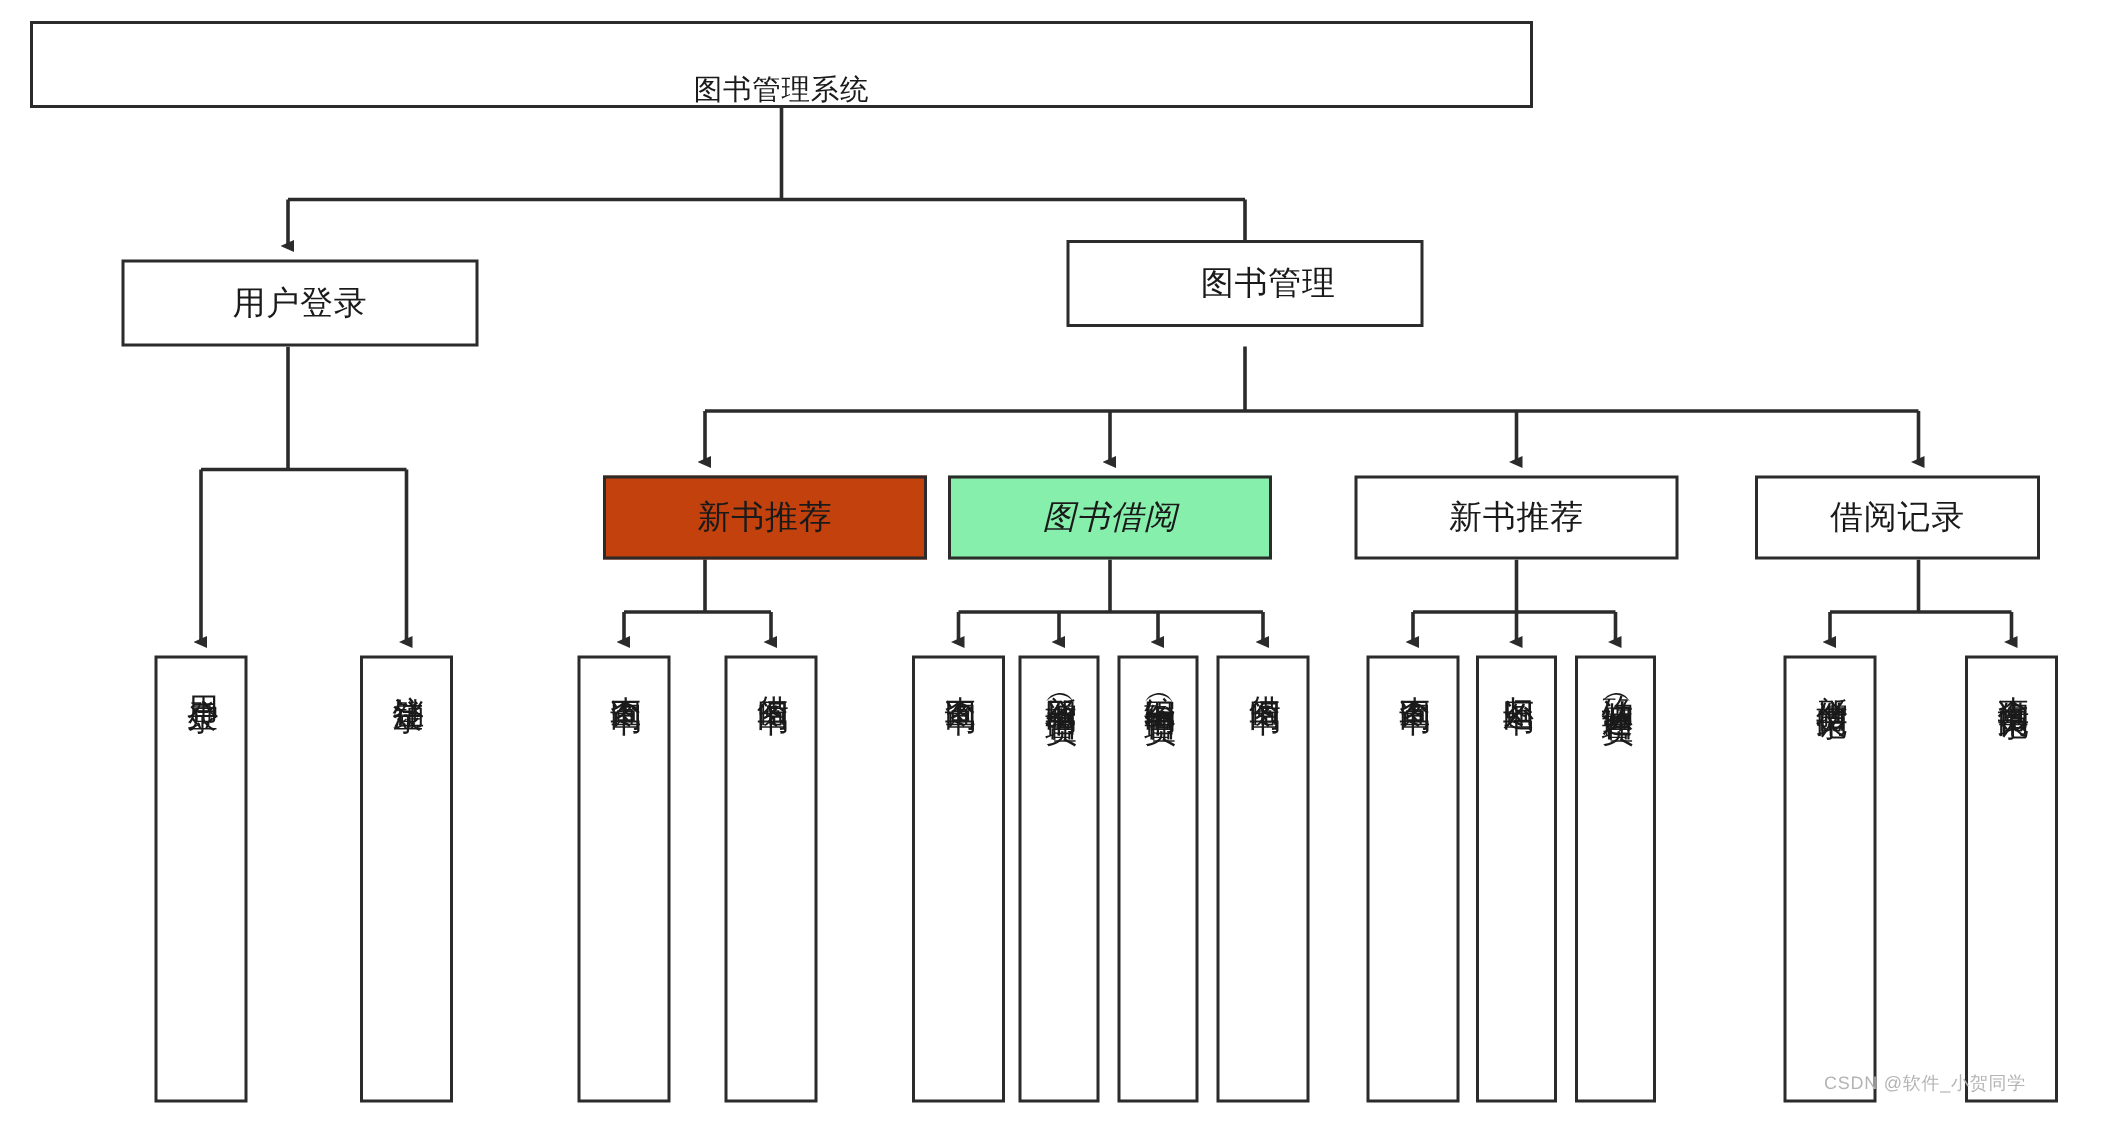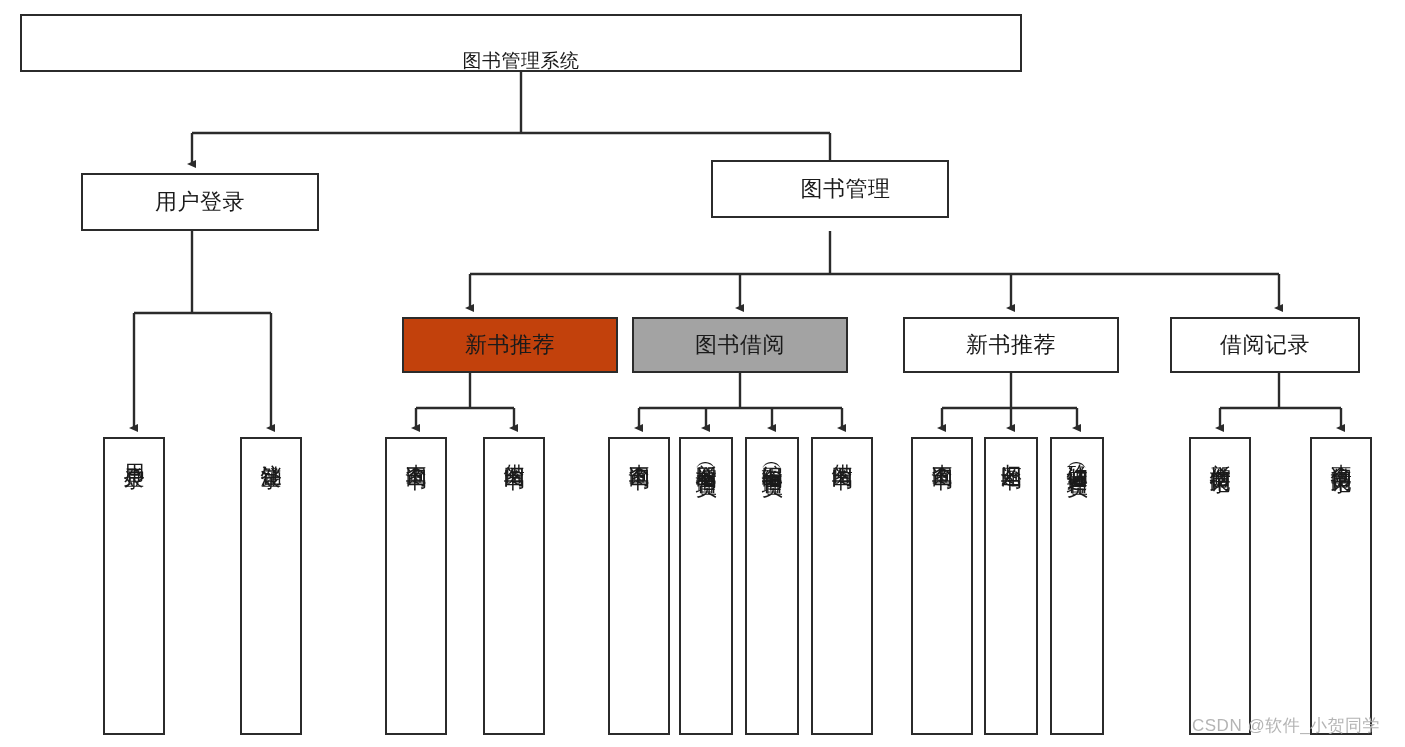--- a/index.html
+++ b/index.html
@@ -55,24 +55,25 @@
     writing-mode: vertical-rl;
     text-orientation: upright;
     font-size: 21px;
     line-height: 1.08;
     letter-spacing: 2px;
     white-space: nowrap;
   }
   .watermark {
     position: absolute;
     color: #b4b4b4;
-    font-size: 17px;
+    font-size: 12px;
     white-space: nowrap;
     letter-spacing: 0.5px;
     pointer-events: none;
+    margin-left: 24px;
   }
 </style>
 </head>
 <body>
 
 <div id="stage" style="background: rgb(255, 255, 255);">
 
   <svg id="wires" viewBox="0 0 1405 747" xmlns="http://www.w3.org/2000/svg">
     <defs>
       <marker id="arrow" markerWidth="10" markerHeight="10" refX="5" refY="5" orient="auto" markerUnits="userSpaceOnUse">
@@ -130,21 +131,21 @@
   <div class="node horiz" style="left: 81px; top: 173px; width: 238px; height: 58px; border-color: rgb(43, 43, 43); background: rgb(255, 255, 255); color: rgb(26, 26, 26);">
     <span class="node-label">用户登录</span>
   </div>
   <div class="node horiz" style="left: 711px; top: 160px; width: 238px; height: 58px; border-color: rgb(43, 43, 43); background: rgb(255, 255, 255); color: rgb(26, 26, 26); padding-left: 31px;">
     <span class="node-label">图书管理</span>
   </div>
 
   <div class="node horiz" style="left: 362px; top: 317px; width: 216px; height: 56px; border-color: rgb(43, 43, 43); background: #c2410c; color: rgb(26, 26, 26); margin-left: 40px;">
     <span class="node-label">新书推荐</span>
   </div>
-  <div class="node horiz" style="left: 632px; top: 317px; width: 216px; height: 56px; border-color: rgb(43, 43, 43); background: #a3a3a3; color: rgb(26, 26, 26);">
+  <div class="node horiz" style="left: 632px; top: 317px; width: 216px; height: 56px; border-color: rgb(43, 43, 43); background: #86efac; color: rgb(26, 26, 26); font-style: italic;">
     <span class="node-label">图书借阅</span>
   </div>
   <div class="node horiz" style="left: 903px; top: 317px; width: 216px; height: 56px; border-color: rgb(43, 43, 43); background: rgb(255, 255, 255); color: rgb(26, 26, 26);">
     <span class="node-label">新书推荐</span>
   </div>
   <div class="node horiz" style="left: 1170px; top: 317px; width: 190px; height: 56px; border-color: rgb(43, 43, 43); background: rgb(255, 255, 255); color: rgb(26, 26, 26);">
     <span class="node-label">借阅记录</span>
   </div>
 
   <div class="node vert" style="left: 103px; top: 437px; width: 62px; height: 298px; border-color: rgb(43, 43, 43); background: rgb(255, 255, 255); color: rgb(26, 26, 26);">

